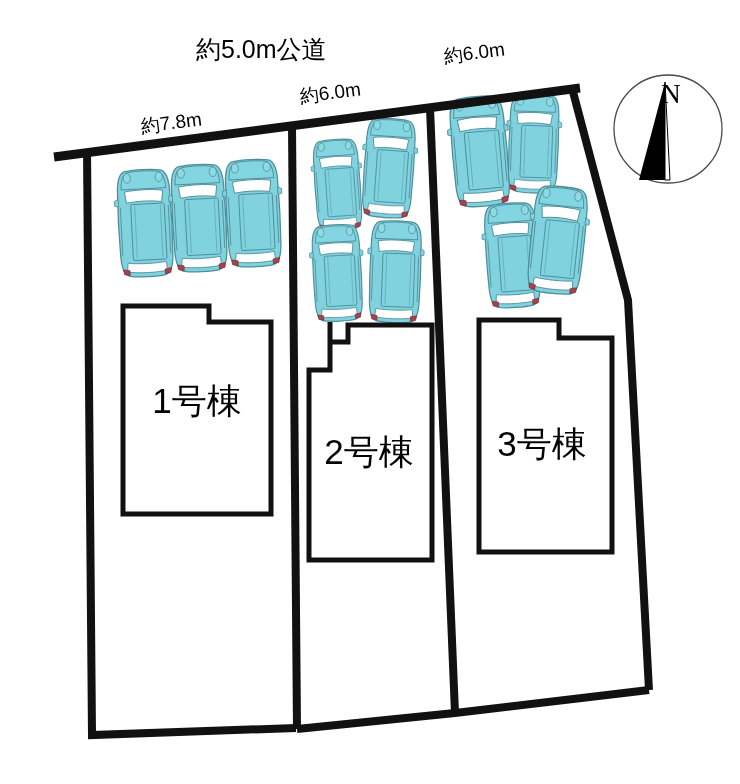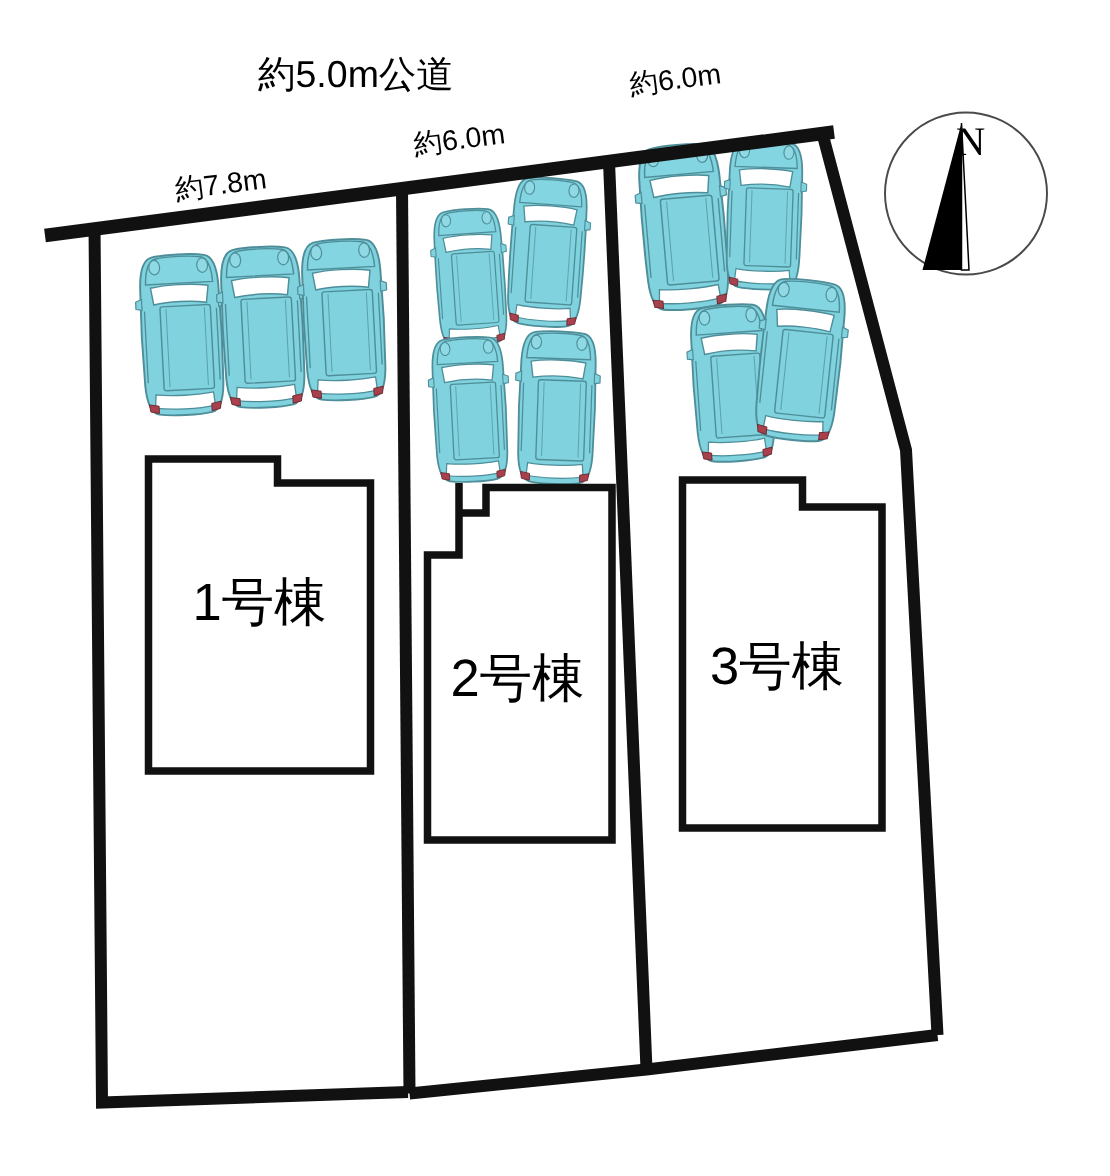--- a/index.html
+++ b/index.html
@@ -2,21 +2,21 @@
 <html><head>
 <meta charset="utf-8">
 <title>区画図</title>
 <style>
   html,body{margin:0;padding:0;background:#ffffff;}
   body{
     width:740px;height:784px;
     font-family:"Liberation Sans","DejaVu Sans",sans-serif;
     position:relative;overflow:hidden;
   }
-  #plan-root{position:absolute;inset:0;width:668px;height:784px;}
+  #plan-root{position:absolute;inset:0;width:668px;height:784px;padding-left:24px;}
   svg.plan{display:block;width:740px;height:784px;}
 
   .road-line{stroke:#111111;stroke-width:9;fill:none;stroke-linecap:butt;}
   .lot-line{stroke:#111111;stroke-width:8;fill:none;stroke-linejoin:miter;}
   .lot-fill{fill:#ffffff;}
   .divider-line{stroke:#111111;stroke-width:8;fill:none;}
   .house-outline{fill:#ffffff;stroke:#111111;stroke-width:5;stroke-linejoin:miter;}
 
   .dim-label{
     font-family:"Liberation Sans","DejaVu Sans",sans-serif;

